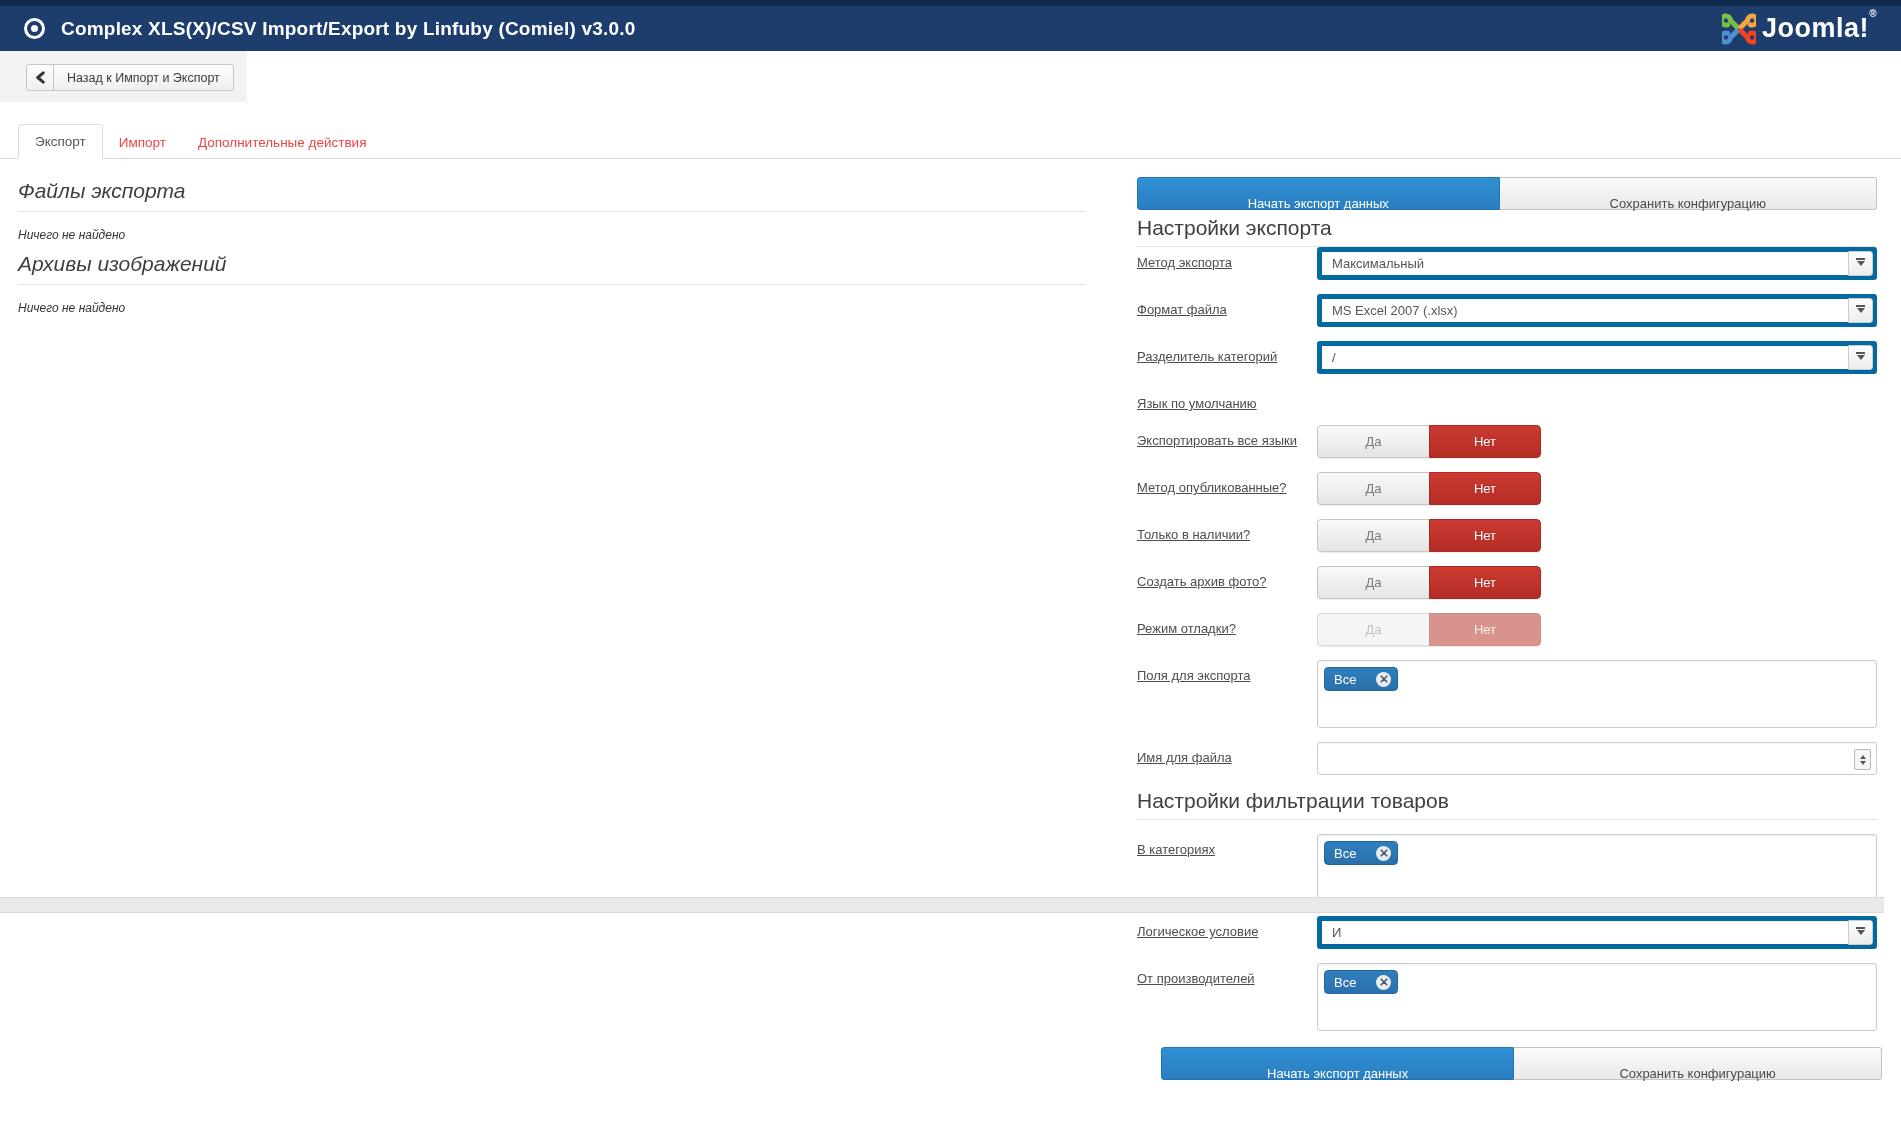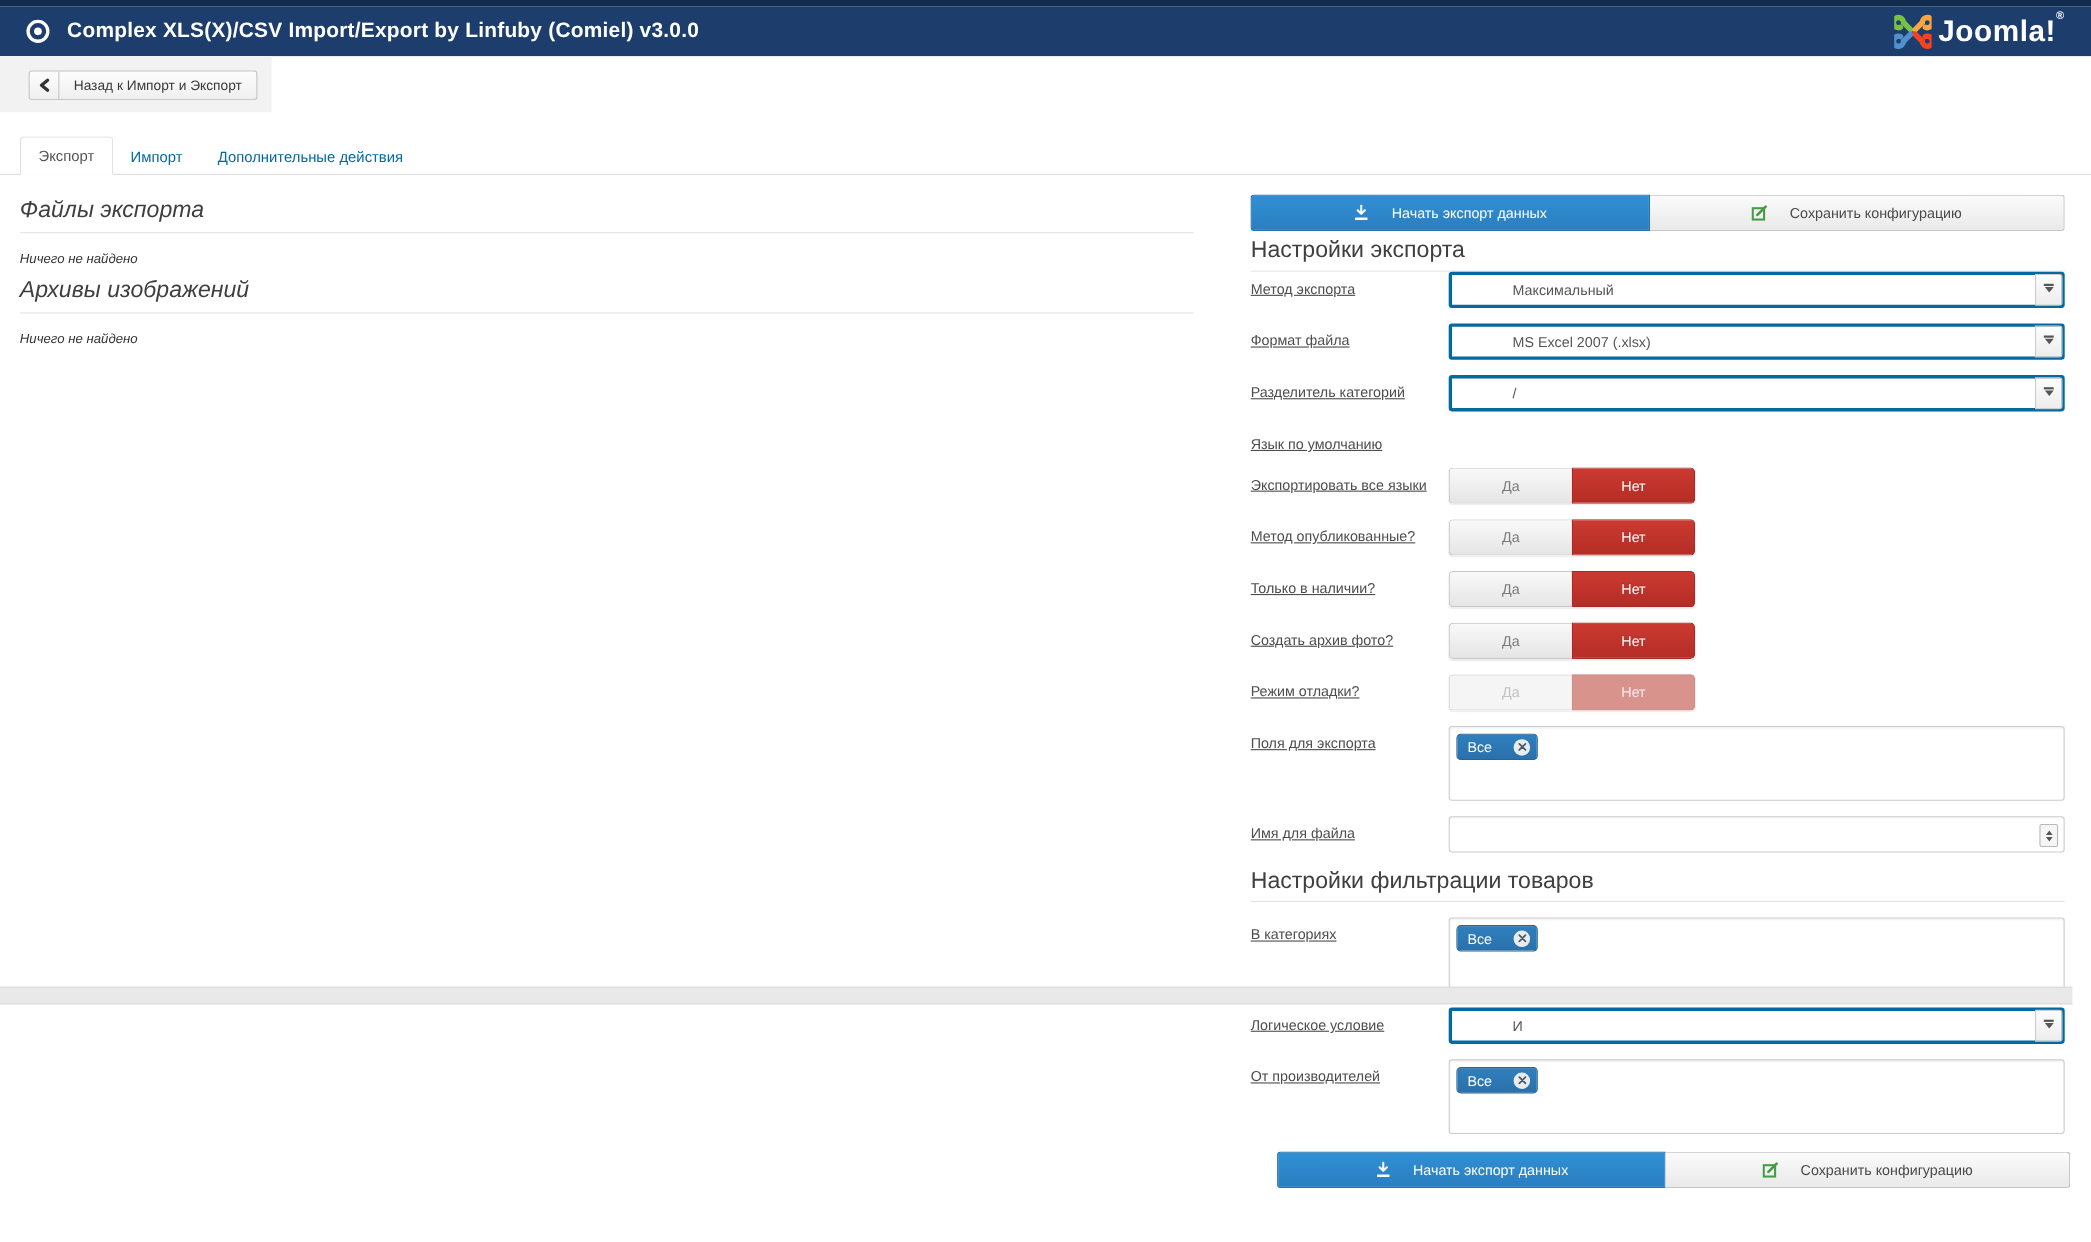--- a/index.html
+++ b/index.html
@@ -30,56 +30,56 @@
   .btn-back .seg-label { padding:0 13px; display:flex; align-items:center;
               font-size:12.5px; color:#3a3a3a; white-space:nowrap; }
 
   
   .tabs { margin:22px 0 0 18px; display:flex; align-items:flex-end; position:relative; }
   .tabs::after { content:""; position:absolute; left:-18px; right:-1883px; bottom:0;
                  border-bottom:1px solid #ddd; width:1901px; }
   .tab { padding:9px 16px; font-size:13.5px; position:relative; z-index:2; cursor:pointer; }
   .tab.active { background:#fff; border:1px solid #ddd; border-bottom:1px solid #fff;
                 border-radius:4px 4px 0 0; color:#555; }
-  .tab.link { color:#0369a1; }
+  .tab.link { color:#ef4444; }
 
   
   .content { display:flex; }
   .col-left  { width:1067px; margin-left:18px;font-style:italic; }
   .col-right { width:740px;  margin-left:52px; }
 
   h2.sec { font-size:21px; font-weight:400; color:#3f3f3f;
            padding-bottom:8px; border-bottom:1px solid #e4e4e4; }
   .col-left h2.sec:first-child { margin-top:20px; }
   .col-left h2.sec + .empty { margin-top:16px; }
   .col-left .empty { font-size:12px; color:#333; }
   .col-left .empty + h2.sec { margin-top:10px; }
 
   
   .btn-group { display:flex; height:33px; }
   .btn { display:flex; align-items:center; justify-content:center; gap:20px;
-         font-size:13px; cursor:pointer; }
+         font-size:13px; cursor:pointer;flex-direction:column; }
   .btn-primary { width:49%; background:linear-gradient(#3090d4,#2a7ec0);
                  border:1px solid #2472ae; border-radius:3px 0 0 3px; color:#fff; }
   .btn-default { width:51%; background:linear-gradient(#fbfbfb,#e9e9e9);
                  border:1px solid #c4c4c4; border-left:none; border-radius:0 3px 3px 0; color:#4a4a4a; }
   .bg-top { margin-top:18px; }
   .bg-bottom { margin-top:16px; margin-left:24px; width:calc(100% - 19px); }
 
   .col-right h2.sec { margin-top:6px; padding-bottom:6px; }
   .col-right h2.filter { margin-top:10px; margin-bottom:14px; }
 
   
   .frow { display:flex; margin-bottom:14px; }
   .frow .flabel { width:180px; font-size:13px; color:#4d4d4d; padding-top:8px;text-decoration:underline; }
   .frow .fctrl { flex:1; }
 
-  .sel { position:relative; height:33px; border:3px solid #0369a1; border-radius:3px;
+  .sel { position:relative; height:33px; border:5px solid #0369a1; border-radius:3px;
          background:#fff; display:flex; align-items:center; cursor:pointer;
-         box-shadow:inset 0 1px 1px rgba(0,0,0,.04);padding-left:45px; }
+         box-shadow:inset 0 1px 1px rgba(0,0,0,.04); }
   .sel .sel-value { font-size:13px; color:#555; padding-left:10px; }
   .sel .sel-addon { position:absolute; right:-1px; top:-1px; bottom:-1px; width:25px;
          border:1px solid #ccc; border-radius:0 3px 3px 0;
          background:linear-gradient(#fdfdfd,#ededed);
          display:flex; align-items:center; justify-content:center; }
   .caret { width:0; height:0; border-left:4px solid transparent; border-right:4px solid transparent;
            border-top:5px solid #555; }
   .caret-bar { position:absolute; width:9px; height:1.5px; background:#555; margin-bottom:9px; }
 
   .toggle { display:flex; width:224px; height:33px; border-radius:4px; overflow:hidden;

